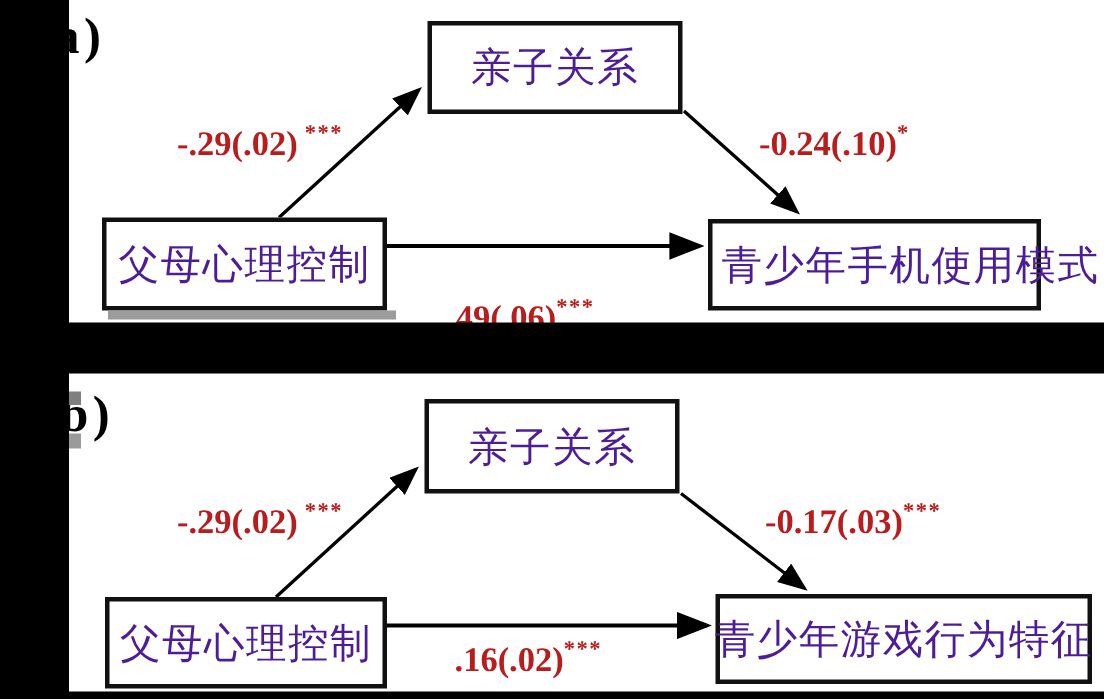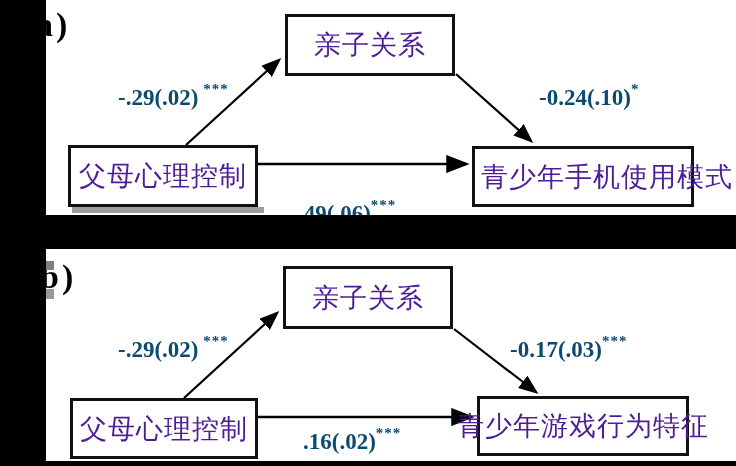--- a/index.html
+++ b/index.html
@@ -26,29 +26,29 @@
   .node{
     position:absolute;background:#fff;border:3px solid #111;box-sizing:border-box;
     display:flex;align-items:center;justify-content:center;
     font-size:27px;letter-spacing:1px;color:#4c1d95;z-index:1;white-space:nowrap;
   }
   .a-med{left:285px;top:14px;width:170px;height:62px;}
   .a-pred{left:68px;top:145px;width:190px;height:62px;}
   .a-out{left:472px;top:146px;width:222px;height:61px;padding-left:48px;}
   .b-med{left:283px;top:266px;width:170px;height:63px;}
   .b-pred{left:70px;top:398px;width:188px;height:61px;}
-  .b-out{left:477px;top:396px;width:212px;height:60px;}
+  .b-out{left:477px;top:396px;width:251px;height:60px;}
   
   .coef{
-    position:absolute;z-index:1;font-weight:bold;font-size:23px;color:#0c4a6e;
+    position:absolute;z-index:1;font-weight:bold;font-size:23px;color:#b91c1c;
     line-height:1;white-space:pre;
   }
   .coef sup{font-size:15px;position:relative;top:-2px;letter-spacing:1px;}
   .a-lab-a{left:118px;top:84px;}
-  .a-lab-b{left:506px;top:84px;margin-left:33px;}
+  .a-lab-b{left:506px;top:84px;}
   .a-lab-c{left:298px;top:176px;margin-top:24px;}
   .b-lab-a{left:118px;top:336px;}
   .b-lab-b{left:510px;top:336px;}
   .b-lab-c{left:303px;top:428px;}
   
   svg.arrows{position:absolute;left:0;top:0;z-index:1;}
 </style>
 </head>
 <body>
 

